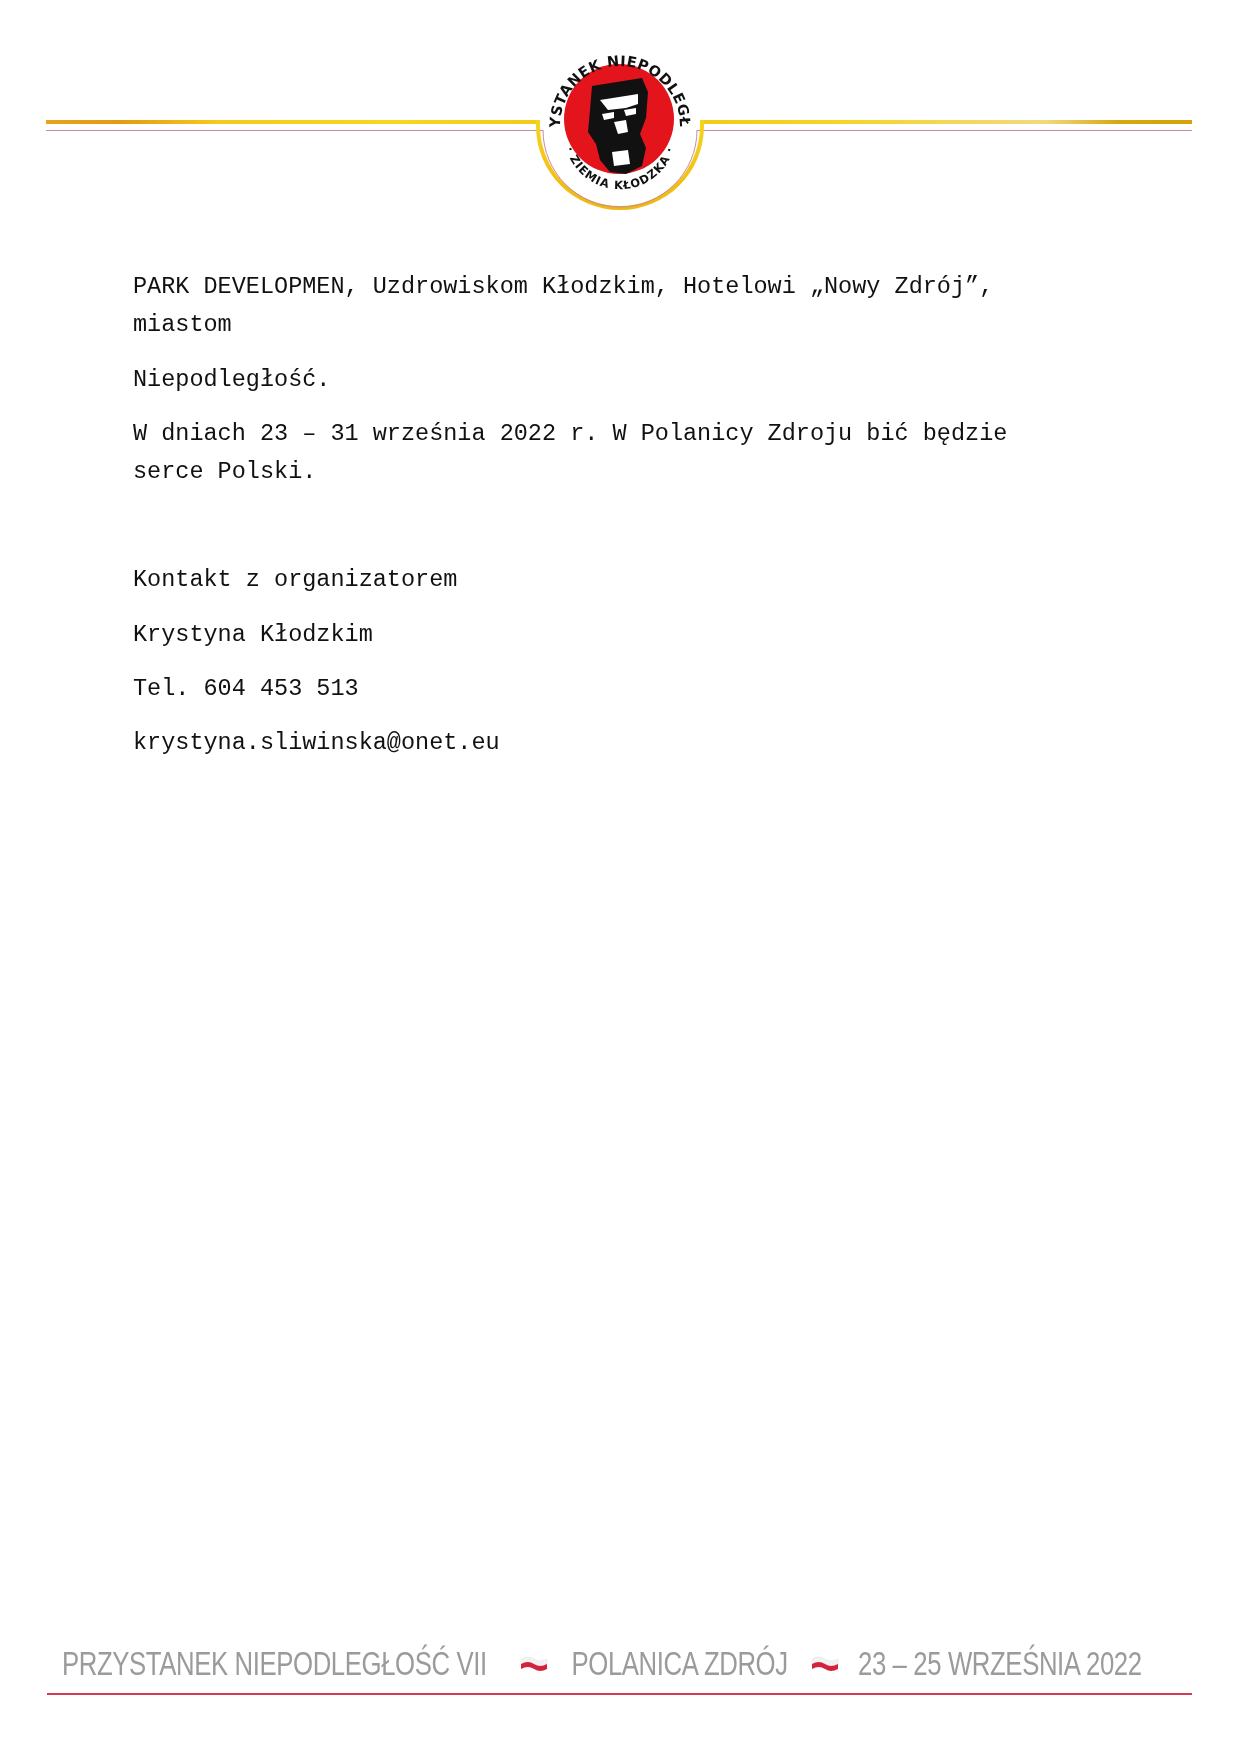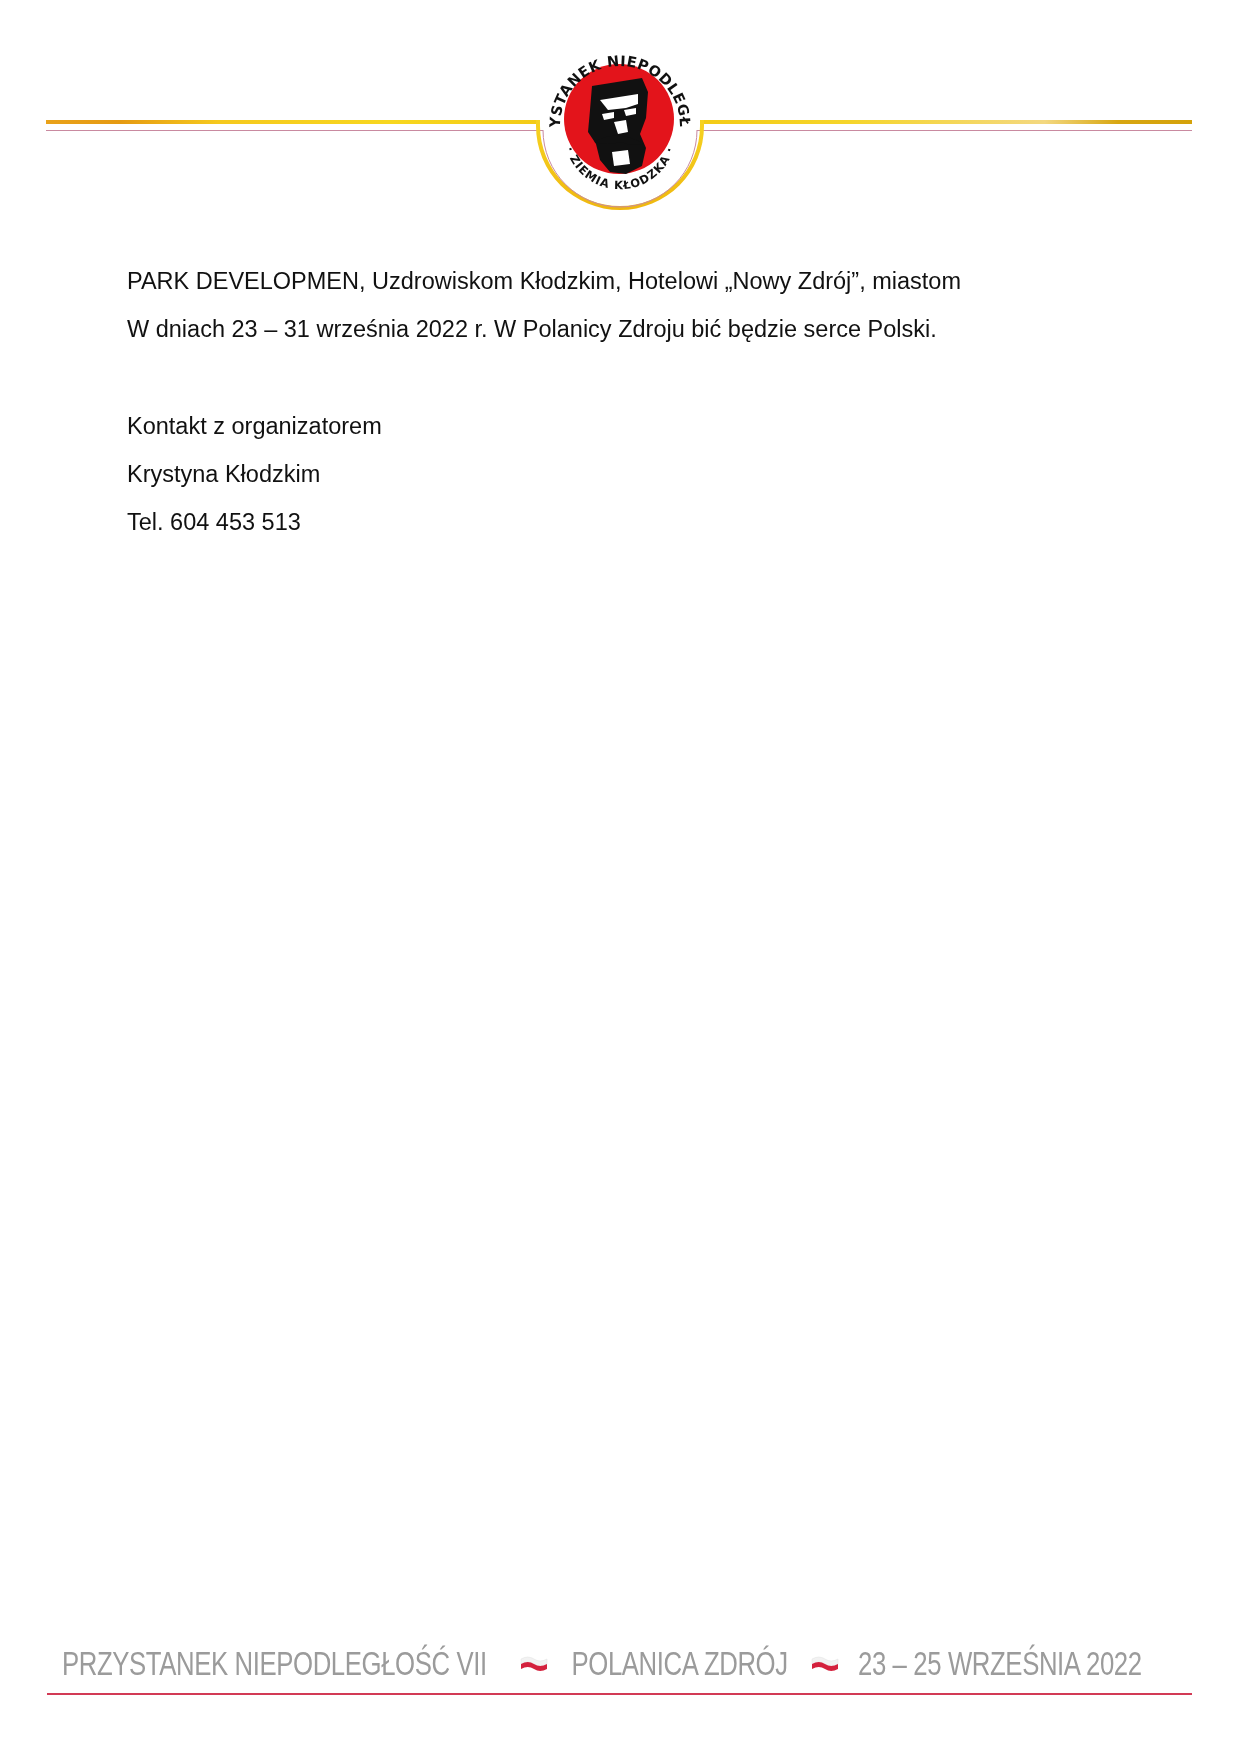--- a/index.html
+++ b/index.html
@@ -12,21 +12,21 @@
   .header-line-left { position: absolute; left: 46px; top: 120px; width: 492px; height: 4px;
     background: linear-gradient(90deg, #e9a21a 0%, #e59a12 15%, #f5c91e 35%, #f7d71f 70%, #f3cb16 100%); }
   .header-line-right { position: absolute; left: 700px; top: 120px; width: 492px; height: 4px;
     background: linear-gradient(90deg, #f3cb16 0%, #f5d52a 30%, #f3d880 70%, #d7a611 85%, #d4a20a 100%); }
   .header-thin-left { position: absolute; left: 46px; top: 130px; width: 497px; height: 1px; background: #c98aa0; }
   .header-thin-right { position: absolute; left: 697px; top: 130px; width: 495px; height: 1px; background: #c98aa0; }
   .logo { position: absolute; left: 530px; top: 48px; width: 180px; height: 172px; }
 
   
   .content { position: absolute; left: 117px; top: 252px; width: 960px; color: #111; font-size: 23.5px; line-height: 38.3px; font-family: "Liberation Sans", "DejaVu Sans", sans-serif; }
-  .content p { margin: 10px; }
+  .content p { margin: 16px; font-family: Liberation Mono, monospace; }
   .gap-1 { height: 38px; }
   .gap-2 { height: 54px; }
 
   
   .footer { position: absolute; left: 0; top: 1640px; width: 1241px; height: 60px; }
   .footer-text { position: absolute; top: 2px; left: 0; width: 1190px; height: 44px; display: flex; align-items: center; justify-content: center; gap: 16px;
     color: #9b9b9b; font-family: "Liberation Sans Narrow", "Liberation Sans", "DejaVu Sans", sans-serif; font-size: 33px; letter-spacing: -0.5px; }
   .footer-seg { transform: scaleX(0.78); display: inline-block; white-space: nowrap; }
   .footer-seg.s1 { margin: 0 -44px 0 -44px; }
   .footer-seg.s2 { margin: 0 -24px 0 -24px; }
@@ -75,27 +75,29 @@
         <textPath href="#topArc" startOffset="50%" text-anchor="middle">PRZYSTANEK NIEPODLEGŁOŚĆ</textPath>
       </text>
       <text font-family="DejaVu Sans, sans-serif" font-weight="bold" font-size="11.5" fill="#111" letter-spacing="1">
         <textPath href="#botArc" startOffset="50%" text-anchor="middle">· ZIEMIA KŁODZKA ·</textPath>
       </text>
     </svg>
   </div>
 
   <div class="content">
     <p>PARK DEVELOPMEN, Uzdrowiskom Kłodzkim, Hotelowi „Nowy Zdrój”, miastom</p>
+    <p>Niepodległość.</p>
     <p>W dniach 23 – 31 września 2022 r. W Polanicy Zdroju bić będzie serce Polski.</p>
 
     <div class="gap-1"></div>
 
     <p>Kontakt z organizatorem</p>
     <p>Krystyna Kłodzkim</p>
     <p>Tel. 604 453 513</p>
+    <p>krystyna.sliwinska@onet.eu</p>
 
     <div class="gap-2"></div>
 
   </div>
 
   <div class="footer">
     <div class="footer-text">
       <span class="footer-seg s1">PRZYSTANEK NIEPODLEGŁOŚĆ VII</span>
       <svg class="flag" viewBox="0 0 30 18" xmlns="http://www.w3.org/2000/svg">
         <path d="M 2 4 Q 9 0 15 4 Q 21 8 28 4 L 28 9 Q 21 13 15 9 Q 9 5 2 9 Z" fill="#f2f2f2" stroke="#e0e0e0" stroke-width="0.5"></path>

